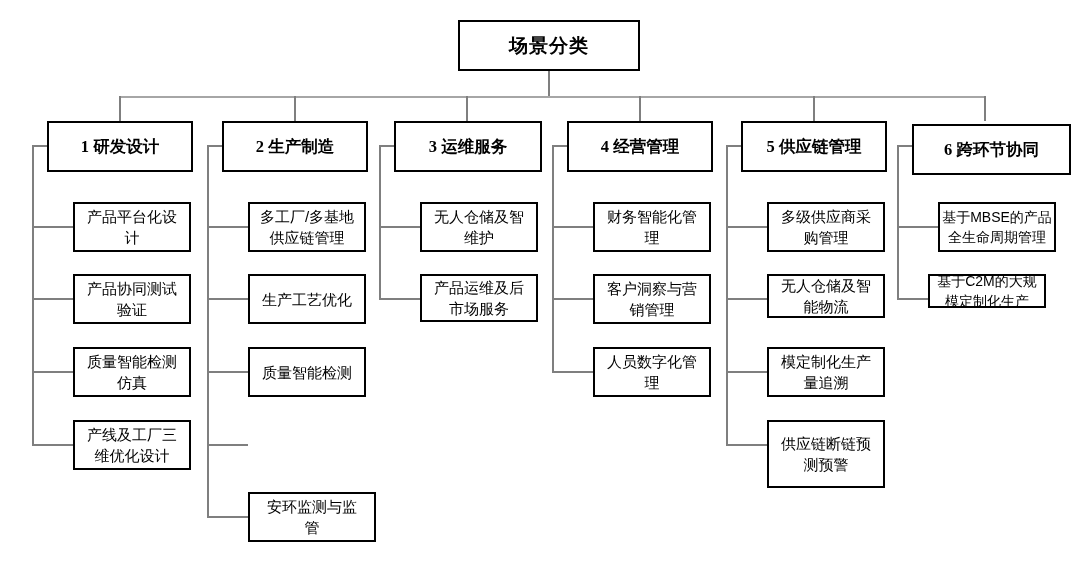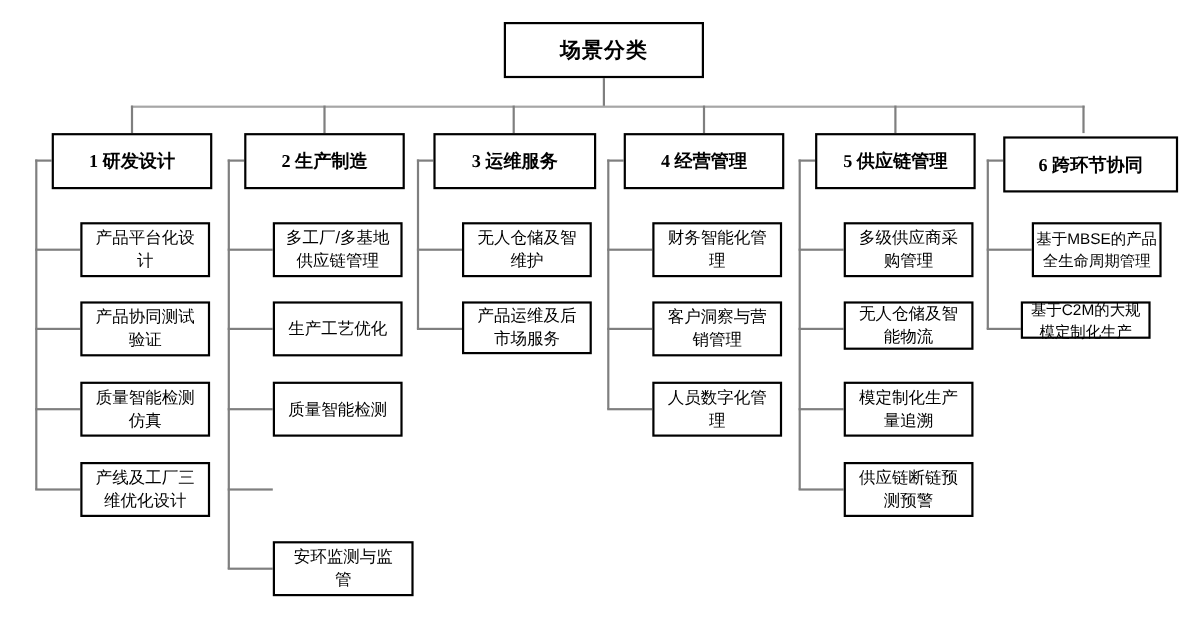--- a/index.html
+++ b/index.html
@@ -102,21 +102,21 @@
   <div class="box child" style="left:593px;top:347px;width:118px;height:50px">人员数字化管
 理</div>
 
   <div class="box hdr" style="left:741px;top:121px;width:146px;height:51px">5 供应链管理</div>
   <div class="box child" style="left:767px;top:202px;width:118px;height:50px">多级供应商采
 购管理</div>
   <div class="box child" style="left:767px;top:274px;width:118px;height:44px">无人仓储及智
 能物流</div>
   <div class="box child" style="left:767px;top:347px;width:118px;height:50px">模定制化生产
 量追溯</div>
-  <div class="box child" style="left:767px;top:420px;width:118px;height:50px">供应链断链预
+  <div class="box child" style="left:767px;top:420px;width:118px;height:68px">供应链断链预
 测预警</div>
 
   <div class="box hdr" style="left:912px;top:124px;width:159px;height:51px">6 跨环节协同</div>
   <div class="box child small" style="left:938px;top:202px;width:118px;height:50px">基于MBSE的产品
 全生命周期管理</div>
   <div class="box child small" style="left:928px;top:274px;width:118px;height:34px">基于C2M的大规
 模定制化生产</div>
 
 </div>
 

